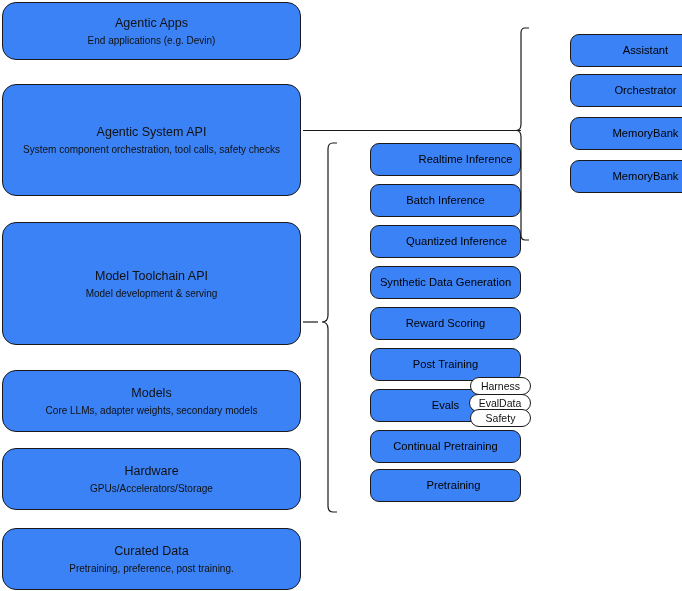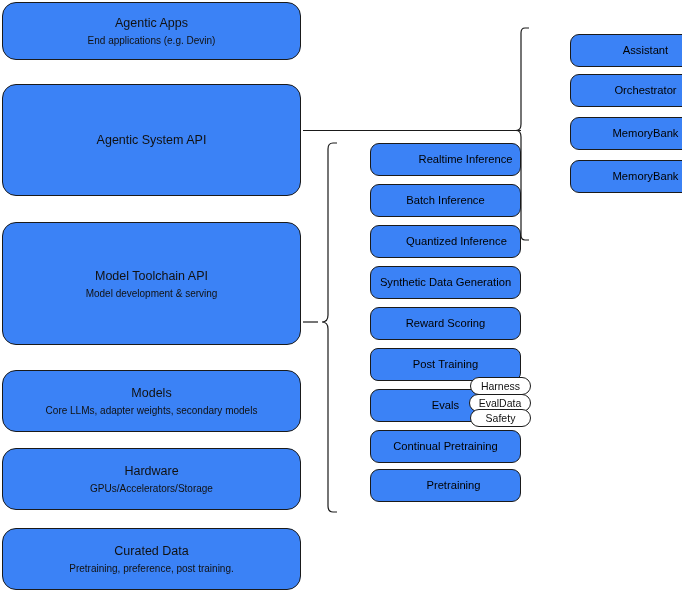--- a/index.html
+++ b/index.html
@@ -106,20 +106,21 @@
     <path d="M 337 143 L 333 143 Q 328 143 328 149 L 328 315 Q 328 322 322 322 Q 328 322 328 329 L 328 506 Q 328 512 333 512 L 337 512"></path>
   </svg>
 
   <div class="node layer" style="top:2px; height:58px;">
     <div class="title">Agentic Apps</div>
     <div class="sub">End applications (e.g. Devin)</div>
   </div>
 
   <div class="node layer" style="top:84px; height:112px;">
     <div class="title">Agentic System API</div>
+    <div class="sub">System component orchestration, tool calls, safety checks</div>
   </div>
 
   <div class="node layer" style="top:222px; height:123px;">
     <div class="title">Model Toolchain API</div>
     <div class="sub">Model development &amp; serving</div>
   </div>
 
   <div class="node layer" style="top:370px; height:62px;">
     <div class="title">Models</div>
     <div class="sub">Core LLMs, adapter weights, secondary models</div>
@@ -143,21 +144,21 @@
   </div>
   <div class="node chip mid" style="top:225px;padding-left:22px;">
     <span>Quantized Inference</span>
   </div>
   <div class="node chip mid" style="top:266px;">
     <span>Synthetic Data Generation</span>
   </div>
   <div class="node chip mid" style="top:307px;">
     <span>Reward Scoring</span>
   </div>
-  <div class="node chip mid" style="top:348px;border-radius:8px;">
+  <div class="node chip mid" style="top:348px;">
     <span>Post Training</span>
   </div>
   <div class="node chip mid" style="top:389px;">
     <span>Evals</span>
   </div>
   <div class="node chip mid" style="top:430px;">
     <span>Continual Pretraining</span>
   </div>
   <div class="node chip mid" style="top:469px;padding-left:16px;">
     <span>Pretraining</span>

